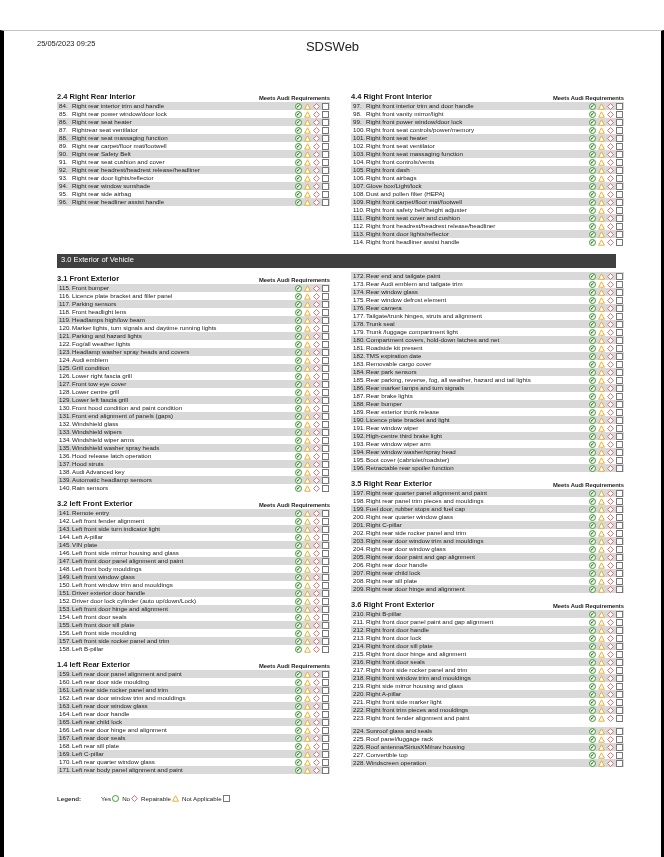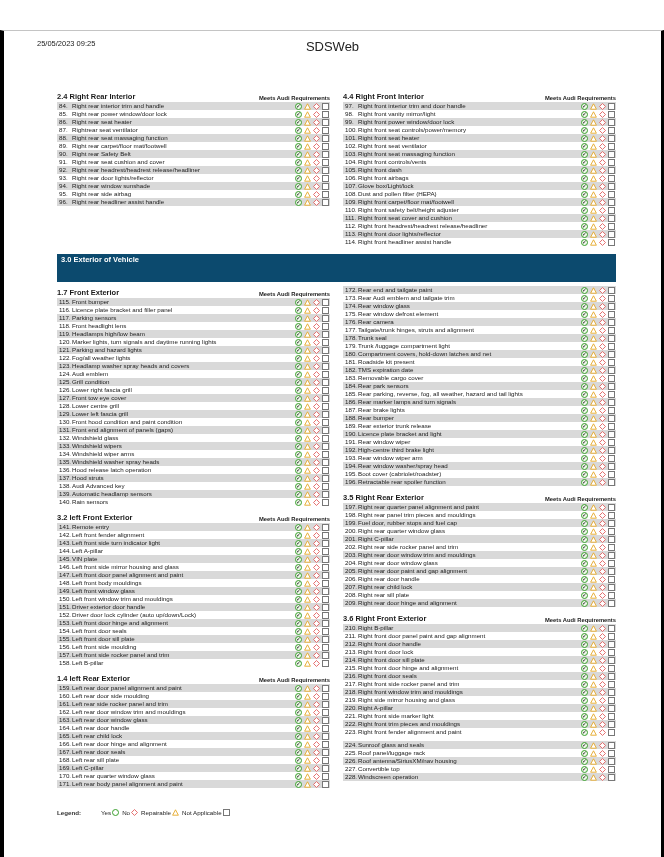--- a/index.html
+++ b/index.html
@@ -7,38 +7,38 @@
   .page{
     position:relative;width:664px;height:857px;box-sizing:border-box;
     background:#fff;overflow:hidden;
     border-left:4px solid #000;border-right:3px solid #000;
     border-bottom:11px solid #000;border-top:1px solid #c4c4c4;
     font-family:"Liberation Sans","DejaVu Sans",sans-serif;color:#1a1a1a;margin-top:30px;
   }
   .hdr-date{position:absolute;top:8px;left:33px;font-size:7.5px;color:#222;}
   .hdr-title{position:absolute;top:8px;left:0;right:0;text-align:center;font-size:13px;color:#222;}
   .content{position:absolute;top:0;left:0;right:0;padding:59px 45px 0 53px;}
-  .cols{display:flex;gap:13px;}
+  .cols{display:flex;gap:21px;}
   .col{width:273px;flex:none;}
   .section{margin-bottom:5px;}
   .sec-head{display:flex;justify-content:space-between;align-items:flex-end;height:11px;margin-bottom:1px;}
   .sec-title{font-size:7.5px;font-weight:bold;}
   .meets{font-size:5.8px;font-weight:bold;}
   .row{display:flex;align-items:center;height:8px;font-size:6.2px;line-height:8px;white-space:nowrap;overflow:hidden;padding:0 1px 0 2px;}
   .row.alt{background:#d9d9d9;}
   .num{width:13px;flex:none;}
   .lbl{flex:1;overflow:hidden;}
   .icons{flex:none;display:inline-flex;align-items:center;}
   .ic{width:7px;height:7px;display:inline-block;vertical-align:middle;box-sizing:border-box;flex:none;}
   .icons .ic + .ic{margin-left:2px;}
   .ic.yes{border-radius:50%;border:1px solid #3aa02e;background:#eef7e9;color:#111;
           font-size:6px;line-height:5px;text-align:center;font-weight:bold;overflow:hidden;}
   .ic.circle-o{border-radius:50%;border:1px solid #3aa02e;background:#fff;}
   .ic.box{border:1px solid #777;background:#fff;}
-  .divider-bar{background:#0c4a6e;color:#fff;font-weight:bold;font-size:7.5px;height:28px;line-height:11px;padding-left:4px;margin:3px 0 4px 0;}
+  .divider-bar{background:#404040;color:#fff;font-weight:normal;font-size:7.5px;height:14px;line-height:11px;padding-left:4px;margin:3px 0 4px 0;}
   .legend{display:flex;align-items:center;margin-top:16px;font-size:6.2px;color:#222;}
   .legend .leg-label{margin-right:20px;font-weight:bold;color:#333;}
   .legend .leg-item{display:inline-flex;align-items:center;margin-right:2px;}
   .legend .leg-item .ic{margin-left:1px;margin-right:1px;}
   .ftr{position:absolute;bottom:2px;left:33px;right:24px;display:flex;font-size:7px;color:#333;white-space:nowrap;}
   .ftr .url{flex:1;overflow:hidden;}
   .ftr .pg{flex:none;margin-left:10px;}
 </style>
 </head>
 <body>
@@ -502,21 +502,21 @@
     </div>
 
     <div class="divider-bar">
       <span>3.0 Exterior of Vehicle</span>
     </div>
 
     <div class="cols">
       <div class="col" id="col-bottom-left">
           <div class="section">
             <div class="sec-head">
-              <span class="sec-title">1.7 Front Exterior</span>
+              <span class="sec-title">3.1 Front Exterior</span>
               <span class="meets">Meets Audi Requirements</span>
             </div>
             <div class="row alt">
               <span class="num">115.</span>
               <span class="lbl">Front bumper</span>
               <span class="icons">
                 <span class="ic yes">✓</span>
                 <svg class="ic" viewBox="0 0 8 8">
                   <path d="M4 0.9 L7.3 7.1 L0.7 7.1 Z" fill="#fff" stroke="#e5a622" stroke-width="1"></path>
                 </svg>

